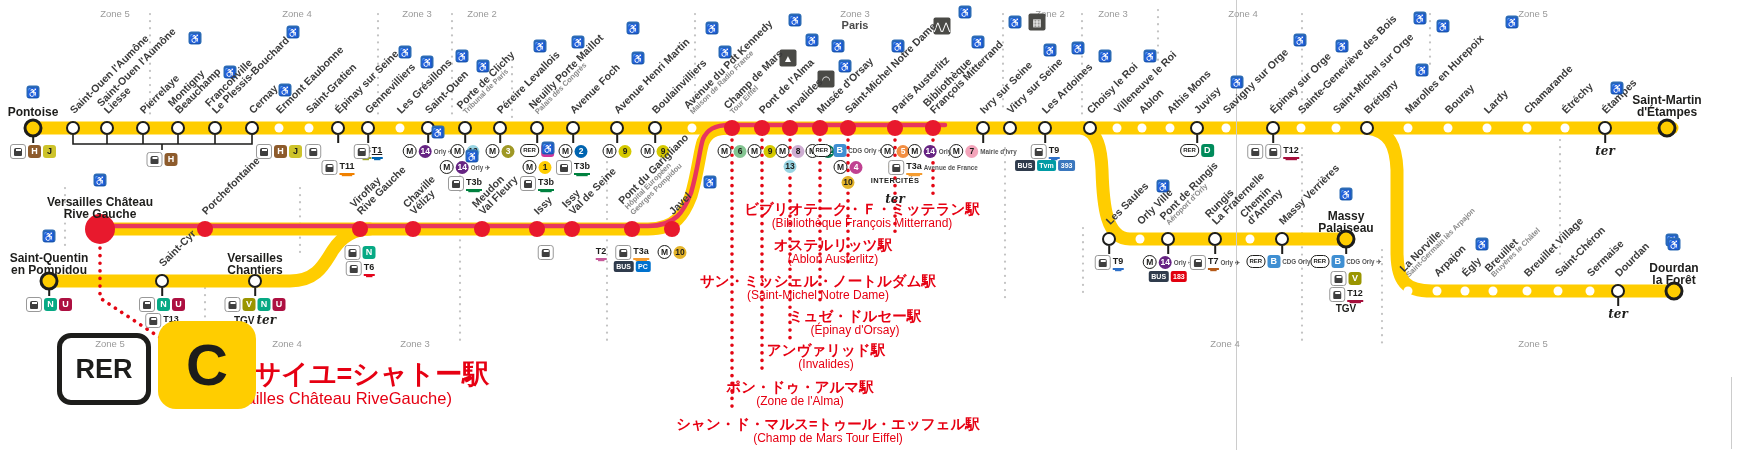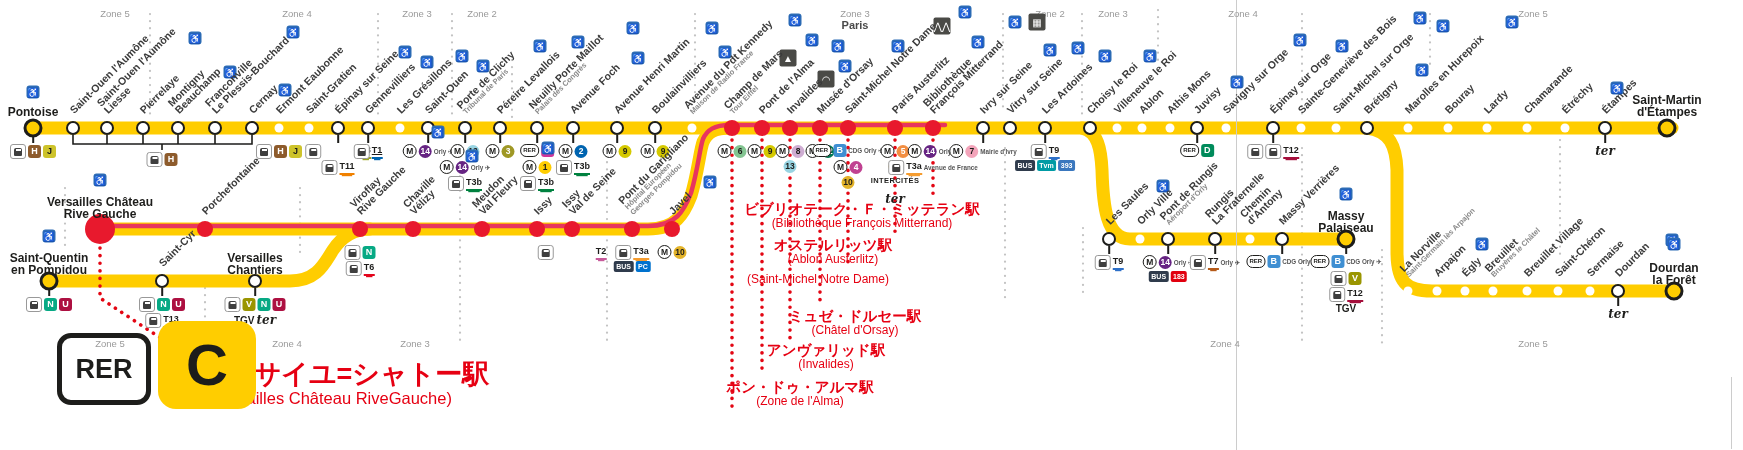--- a/index.html
+++ b/index.html
@@ -966,35 +966,38 @@
       </div>
       <div class="ann" style="left: 862px; top: 201px;">
         <div class="jp">ビブリオテーク・Ｆ・ミッテラン駅</div>
         <div class="lat">(Bibliothèque François Mitterrand)</div>
       </div>
       <div class="ann" style="left: 833px; top: 237px;">
         <div class="jp">オステルリッツ駅</div>
         <div class="lat">(Ablon Austerlitz)</div>
       </div>
       <div class="ann" style="left: 818px; top: 273px;">
+        <div class="jp">サン・ミッシェル・ノートルダム駅</div>
         <div class="lat">(Saint-Michel Notre Dame)</div>
       </div>
       <div class="ann" style="left: 855px; top: 308px;">
         <div class="jp">ミュゼ・ドルセー駅</div>
-        <div class="lat">(Châtel d'Orsay)</div>
+        <div class="lat">(Épinay d'Orsay)</div>
       </div>
       <div class="ann" style="left: 826px; top: 342px;">
         <div class="jp">アンヴァリッド駅</div>
         <div class="lat">(Invalides)</div>
       </div>
       <div class="ann" style="left: 800px; top: 379px;">
         <div class="jp">ポン・ドゥ・アルマ駅</div>
         <div class="lat">(Zone de l'Alma)</div>
       </div>
       <div class="ann" style="left: 828px; top: 416px;">
+        <div class="jp">シャン・ド・マルス=トゥール・エッフェル駅</div>
+        <div class="lat">(Champ de Mars Tour Eiffel)</div>
       </div>
       <div class="bigann" style="left: 330px; top: 360px;">
         <div class="jp">ヴェルサイユ=シャトー駅</div>
         <div class="lat">(Versailles Château RiveGauche)</div>
       </div>
     </div>
 
   <div class="legend">
     <div class="rer-box">RER</div>
     <div class="c-box">C</div>

